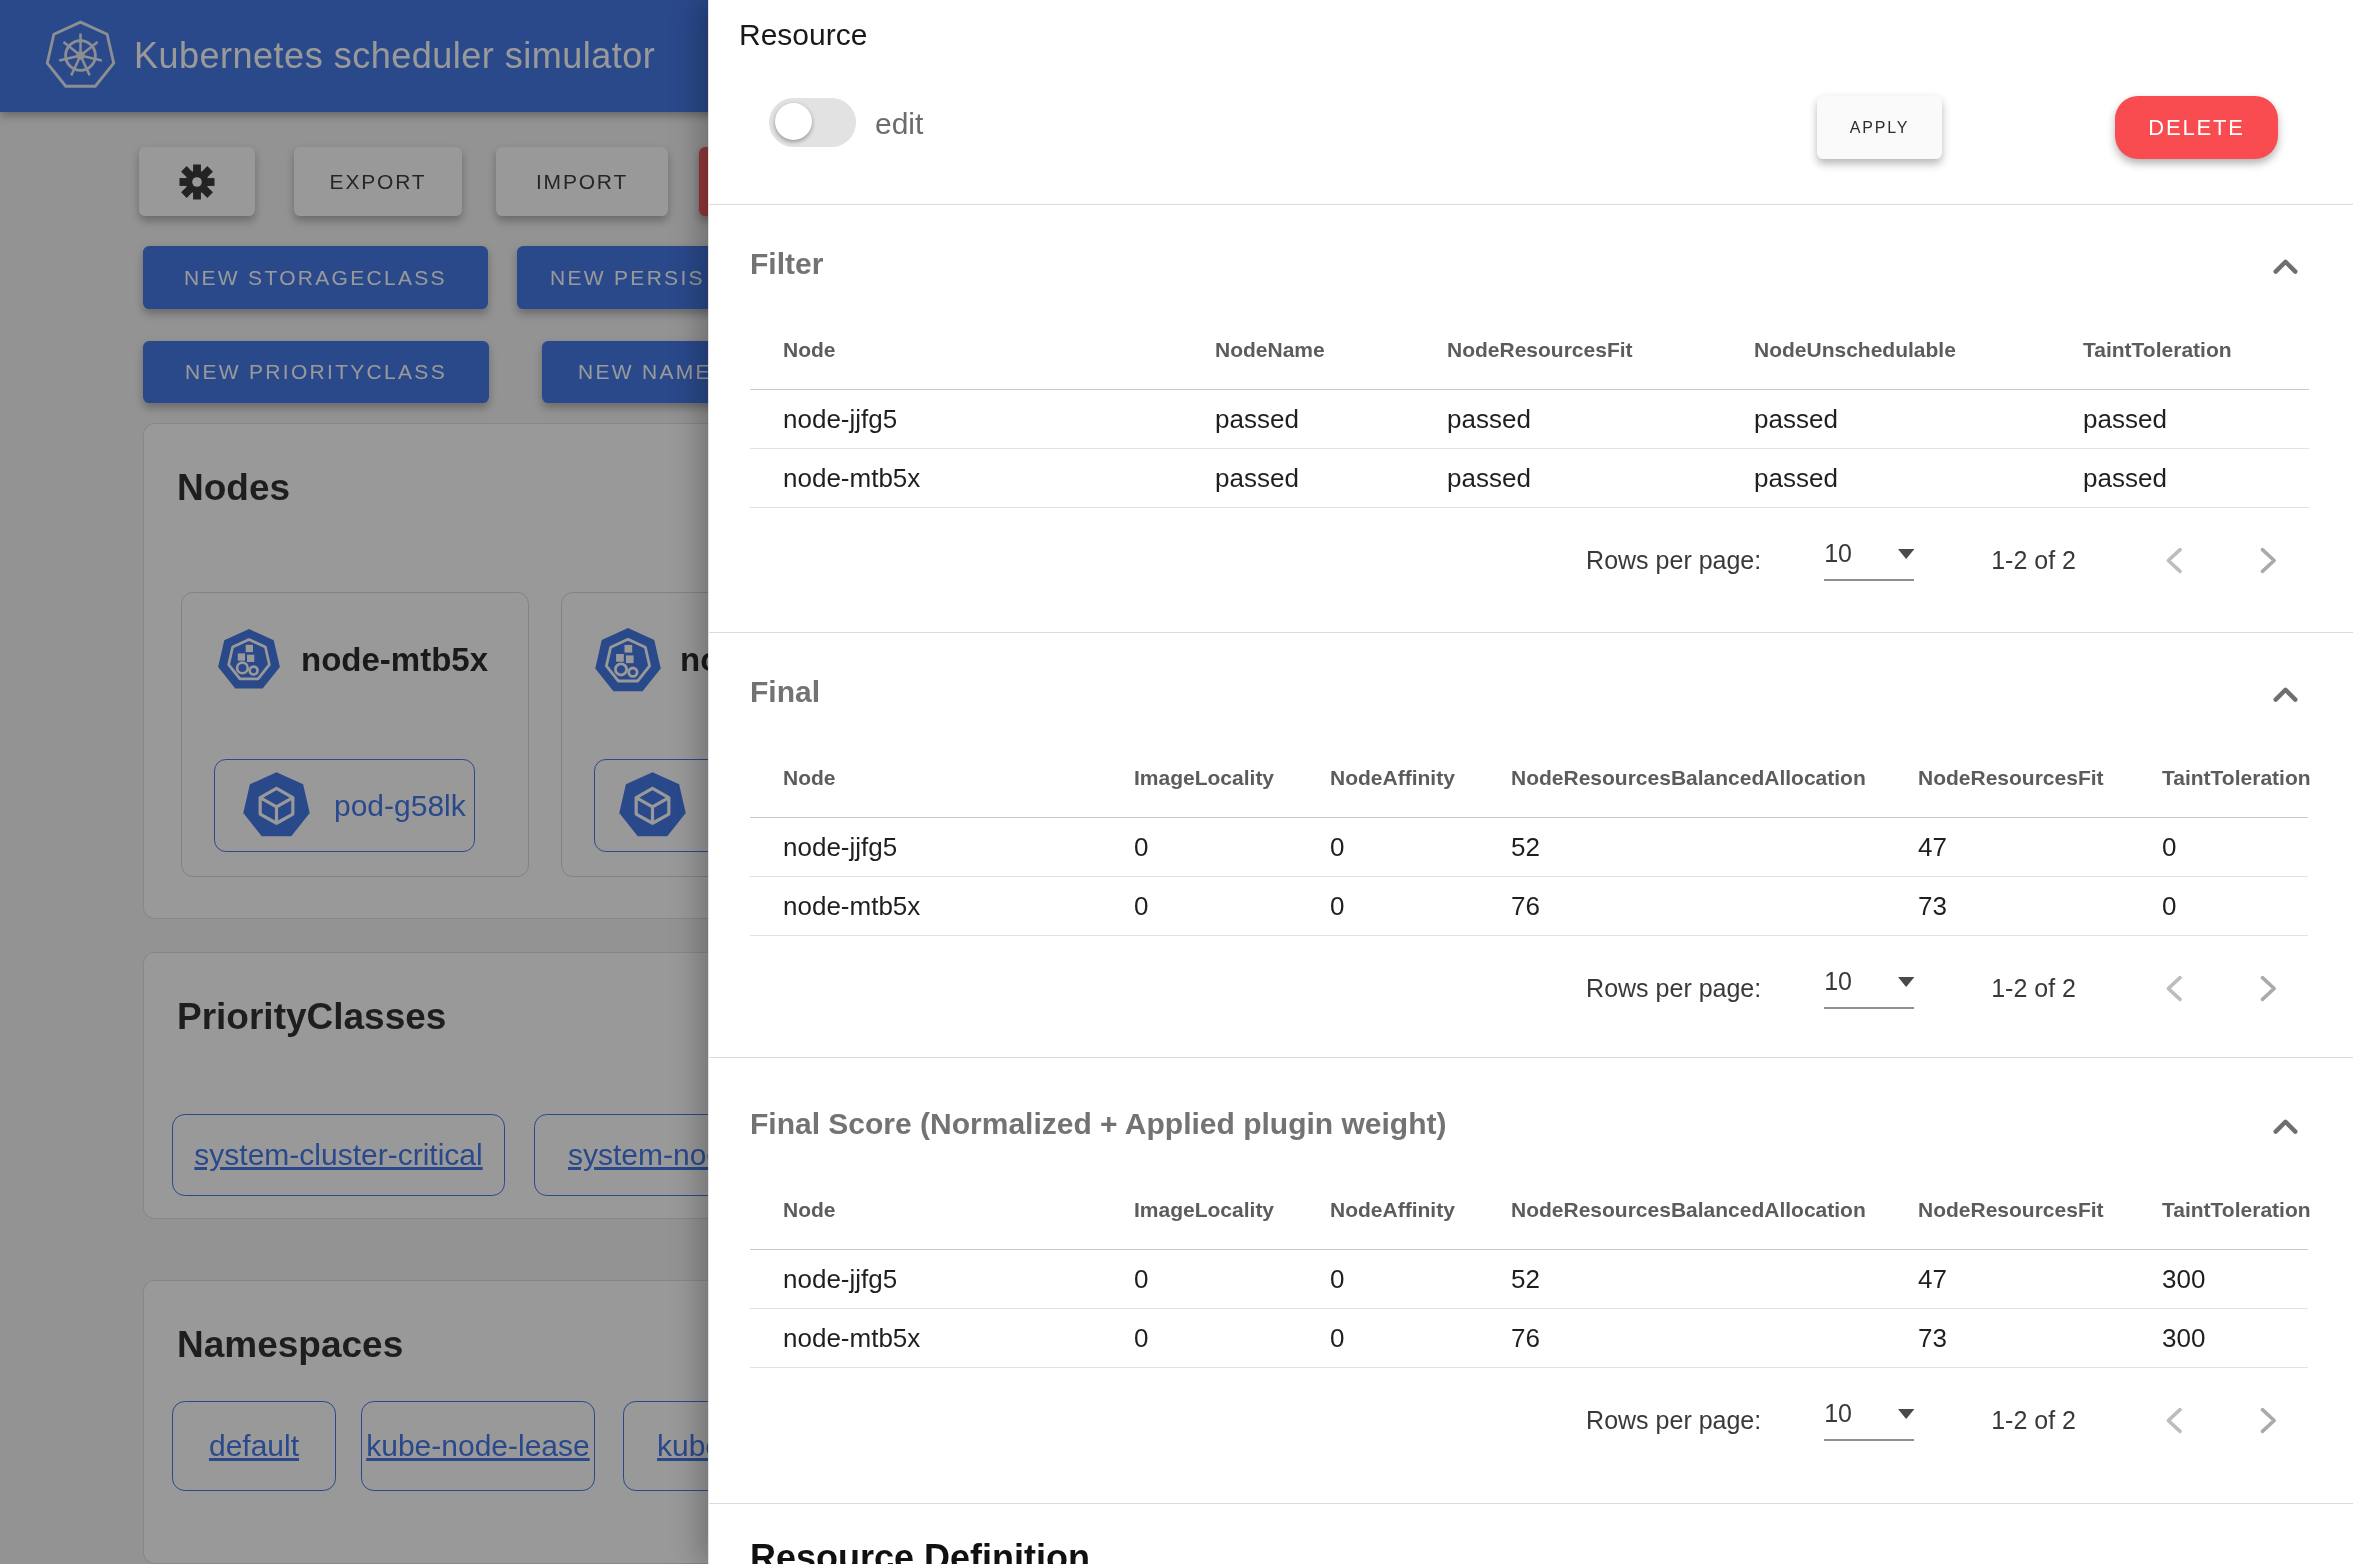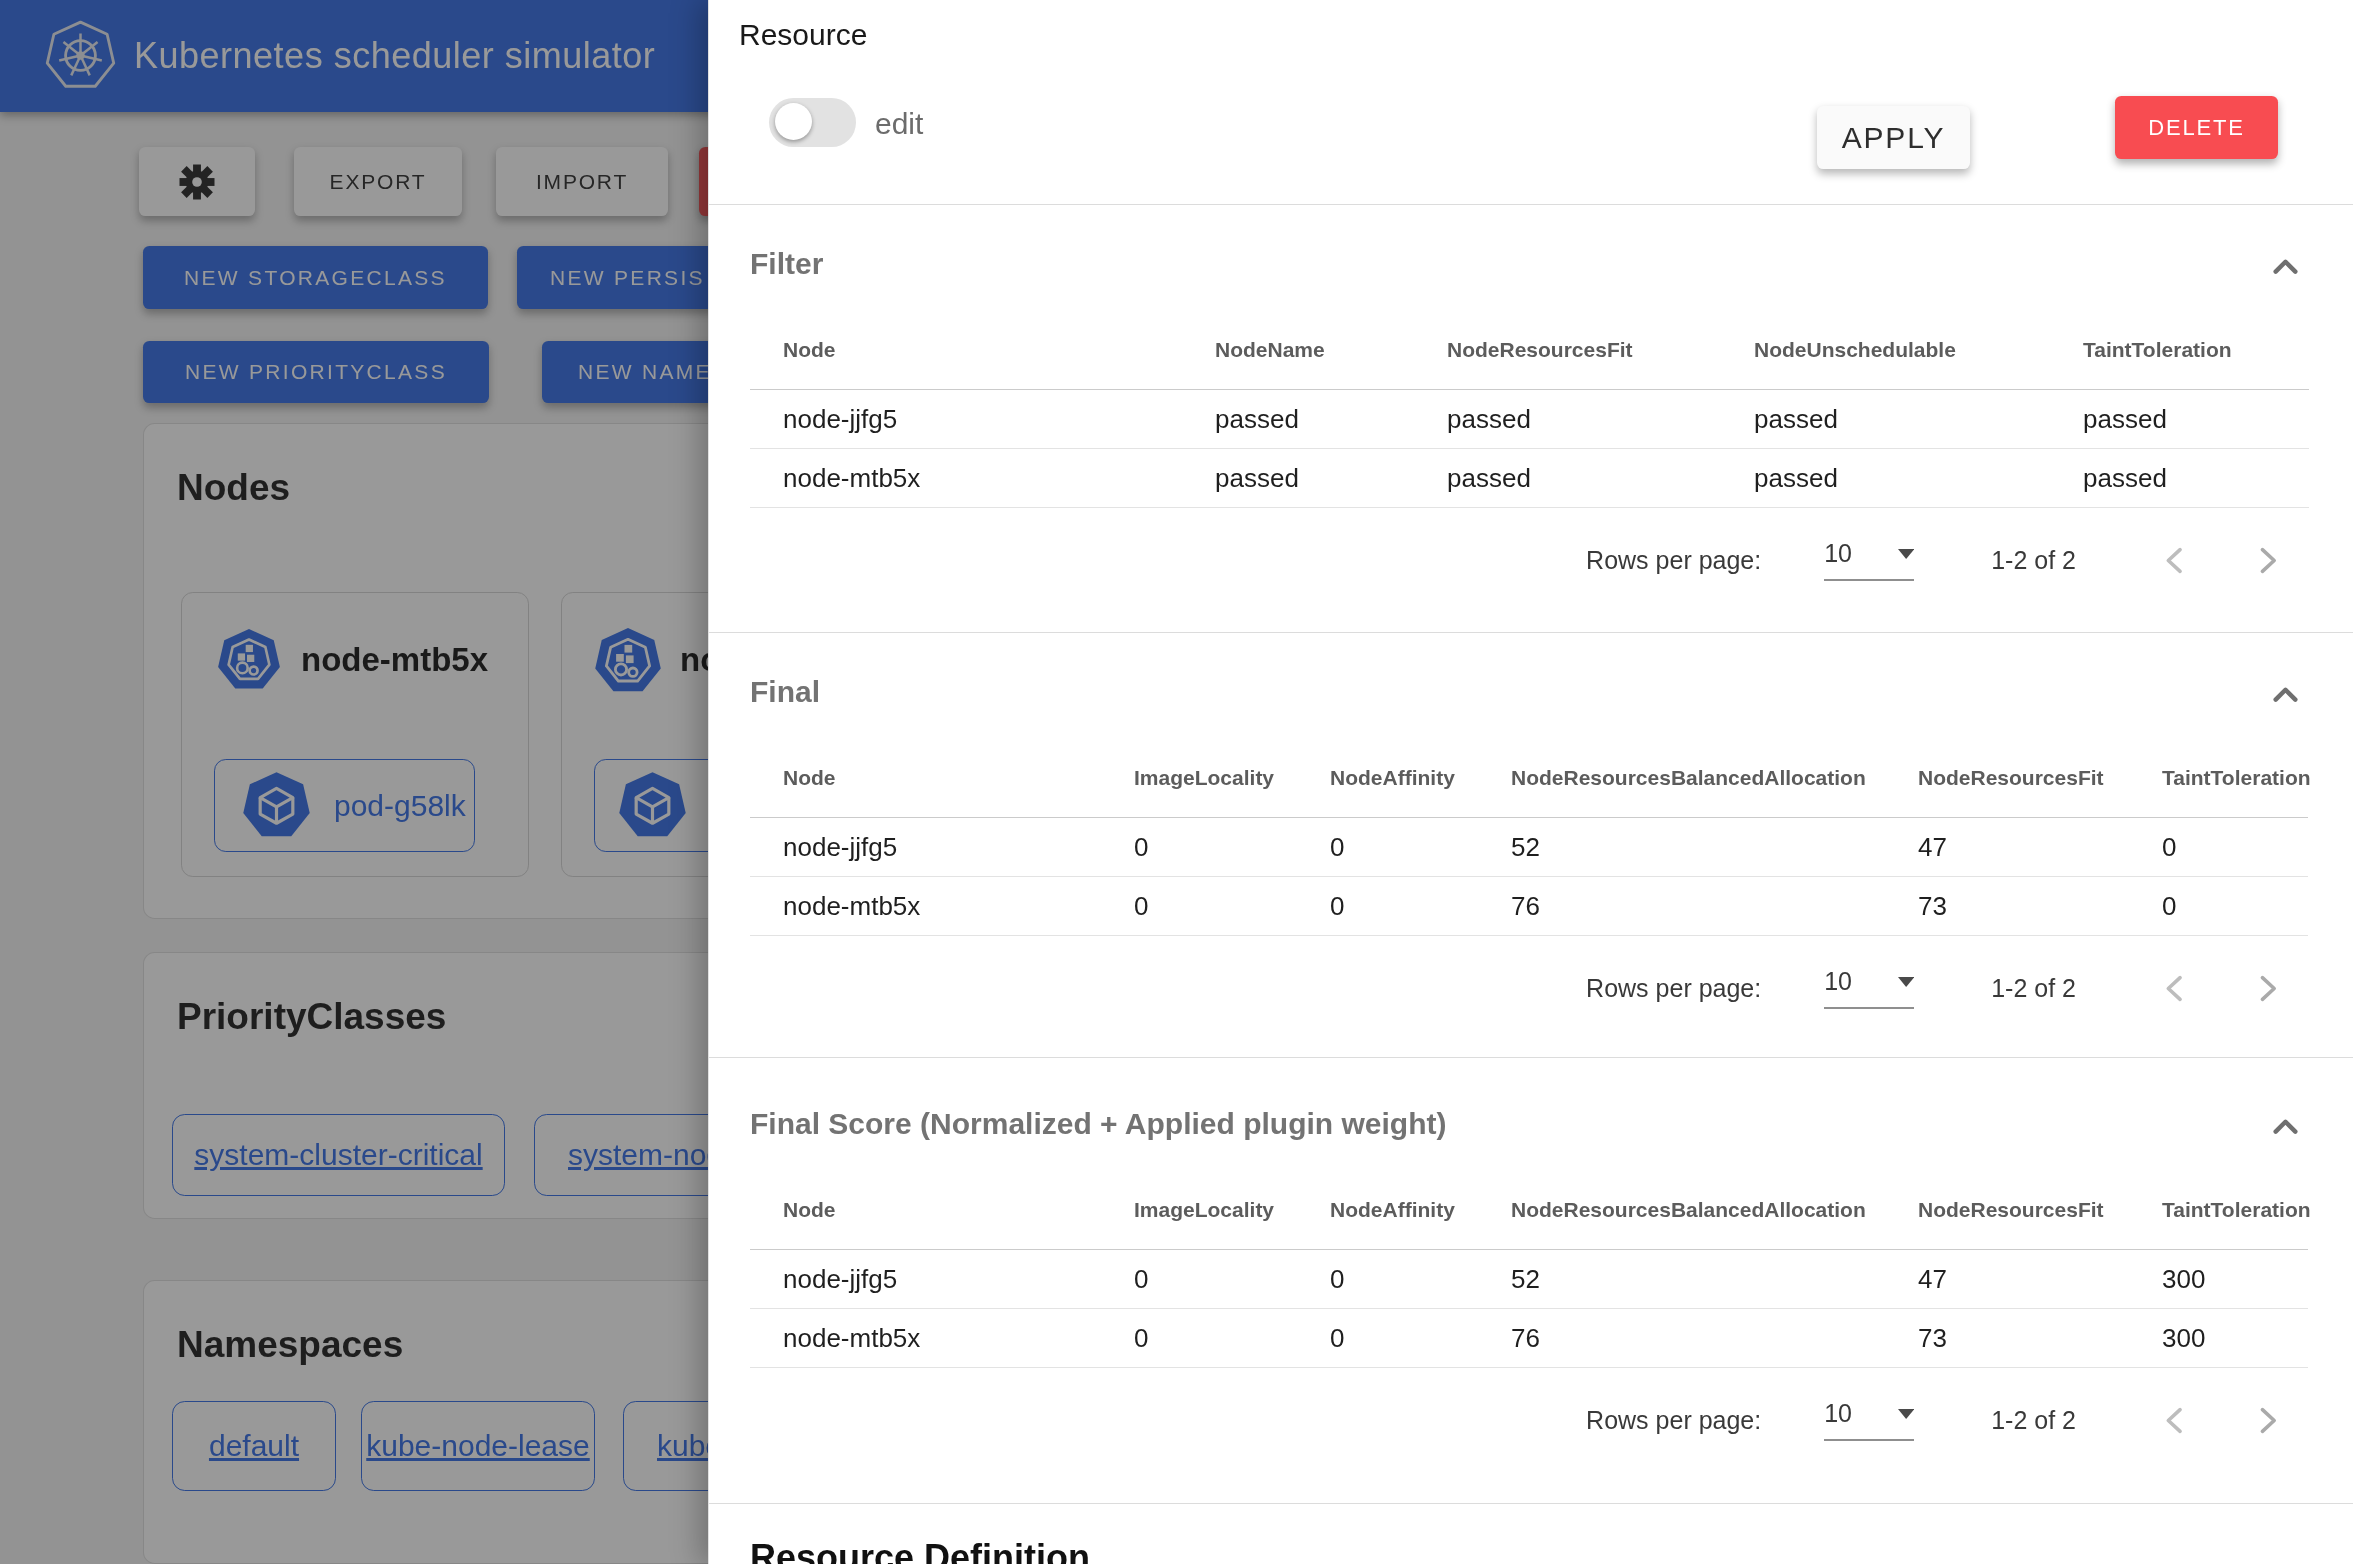--- a/index.html
+++ b/index.html
@@ -44,22 +44,22 @@
   .drawer { position:absolute; left:708px; top:0; width:1645px; height:1565px; background:#ffffff; z-index:10;
             border-left:0.9px solid rgba(0,0,0,.12); box-shadow:-9px 0 27px rgba(0,0,0,.25); overflow:hidden; }
 
   .res-head { position:relative; height:205px; border-bottom:0.9px solid #dcdcdc; }
   .res-title { position:absolute; left:30px; top:18px; font-size:30px; font-weight:500; color:#191919; }
   .switch { position:absolute; left:60px; top:98px; width:87px; height:49px; border-radius:24.4px;
             background:#e2e2e2; cursor:pointer; }
   .switch-thumb { position:absolute; left:6.3px; top:5.4px; width:37px; height:37px; border-radius:50%;
                   background:#ffffff; box-shadow:0 1.8px 4.5px rgba(0,0,0,.35); }
   .switch-label { position:absolute; left:166px; top:107px; font-size:30px; color:#6c6c6c; }
-  .apply-btn  { left:1108px; top:106px; width:153px; height:63px; background:#fafafa; color:#2e2e2e;
-                font-size:30px; box-shadow:0 4.5px 9px rgba(0,0,0,.28); }
+  .apply-btn  { left:1108px; top:96px; width:125px; height:63px; background:#fafafa; color:#2e2e2e;
+                font-size:16px; box-shadow:0 4.5px 9px rgba(0,0,0,.28); }
   .delete-btn { left:1406px; top:96px; width:163px; height:63px; font-size:22px; }
 
   .panel-section { padding:40px 46px 0 41px; border-bottom:0.9px solid #dcdcdc; }
   #sec-filter { height:428px; }
   #sec-score  { height:425px; }
   #sec-final  { height:446px; padding-top:47px; }
   .section-head { display:flex; align-items:flex-start; justify-content:space-between; }
   .section-title { font-size:30px; font-weight:700; color:#737373; line-height:38px; }
   .collapse-btn { width:43px; height:43px; background:none; border:none; cursor:pointer;
                   display:flex; align-items:center; justify-content:center; }
@@ -200,21 +200,21 @@
 
   <aside class="drawer">
 
     <div class="res-head">
       <div class="res-title">Resource</div>
       <div class="switch">
         <div class="switch-thumb"></div>
       </div>
       <div class="switch-label">edit</div>
       <button class="btn apply-btn" style="position:absolute;letter-spacing:1.8px;">APPLY</button>
-      <button class="btn btn-red delete-btn" style="position:absolute;letter-spacing:1.8px;">DELETE</button>
+      <button class="btn btn-red delete-btn" style="position:absolute;letter-spacing:1.8px;border-radius:23px;">DELETE</button>
     </div>
 
     <section class="panel-section" id="sec-filter">
       <div class="section-head">
         <h2 class="section-title">Filter</h2>
         <button class="collapse-btn">
           <svg width="25" height="15.4" viewBox="0 0 28 17">
             <polyline points="3,14 14,3 25,14" fill="none" stroke="#6f6f6f" stroke-width="5" stroke-linecap="round" stroke-linejoin="round"></polyline>
           </svg>
         </button>

